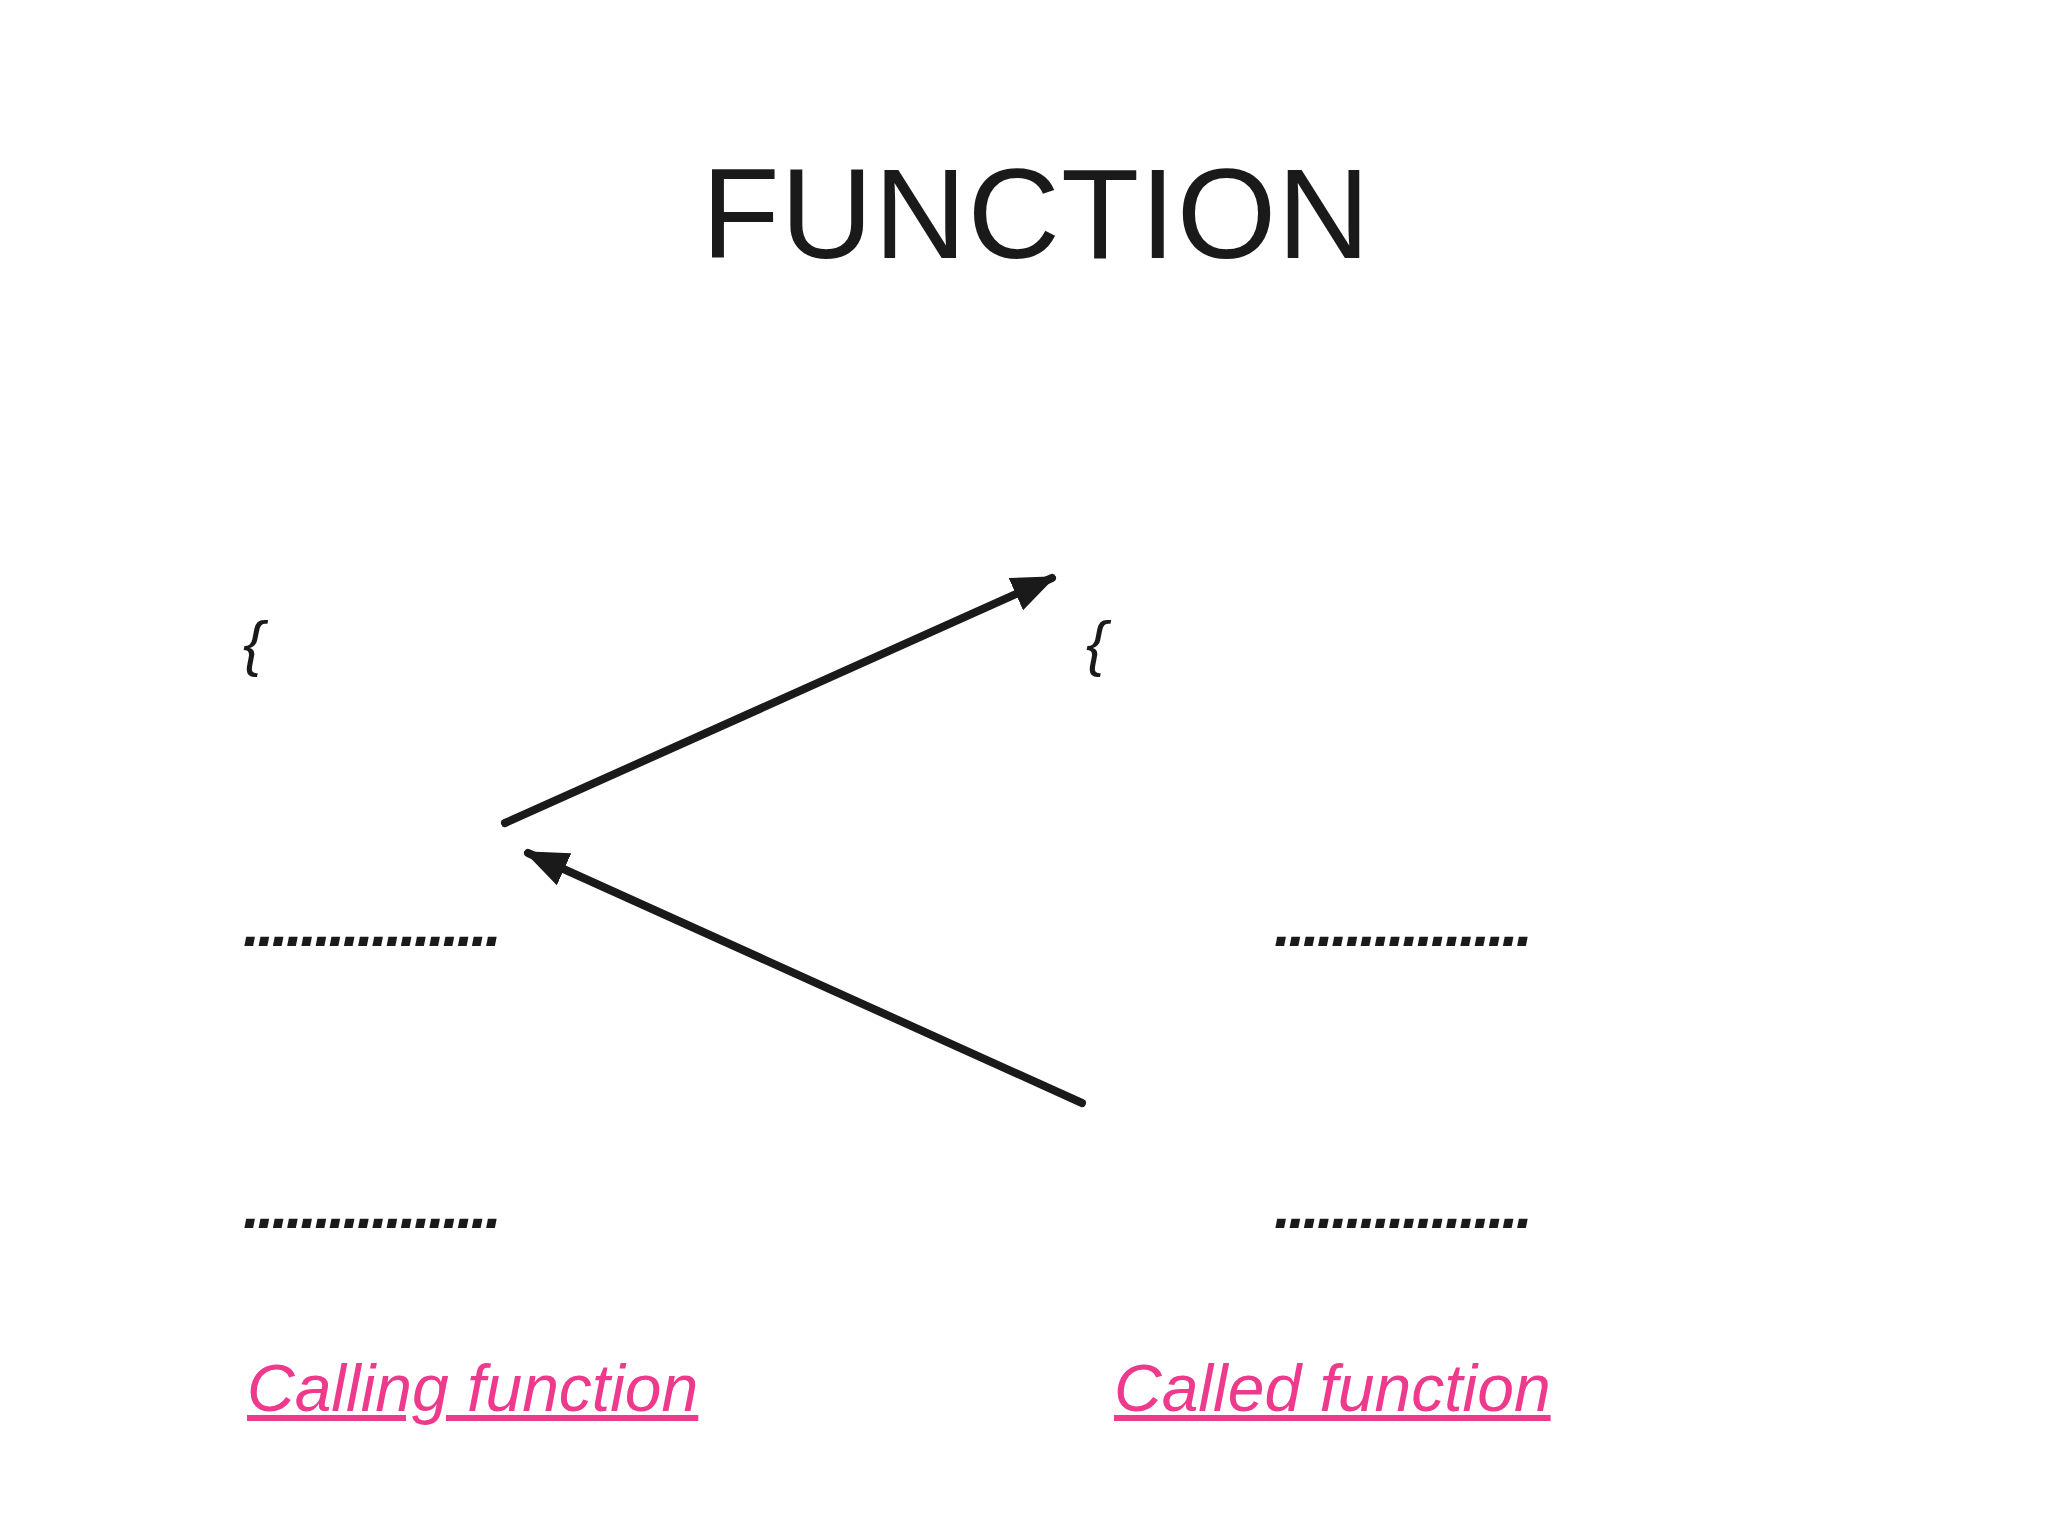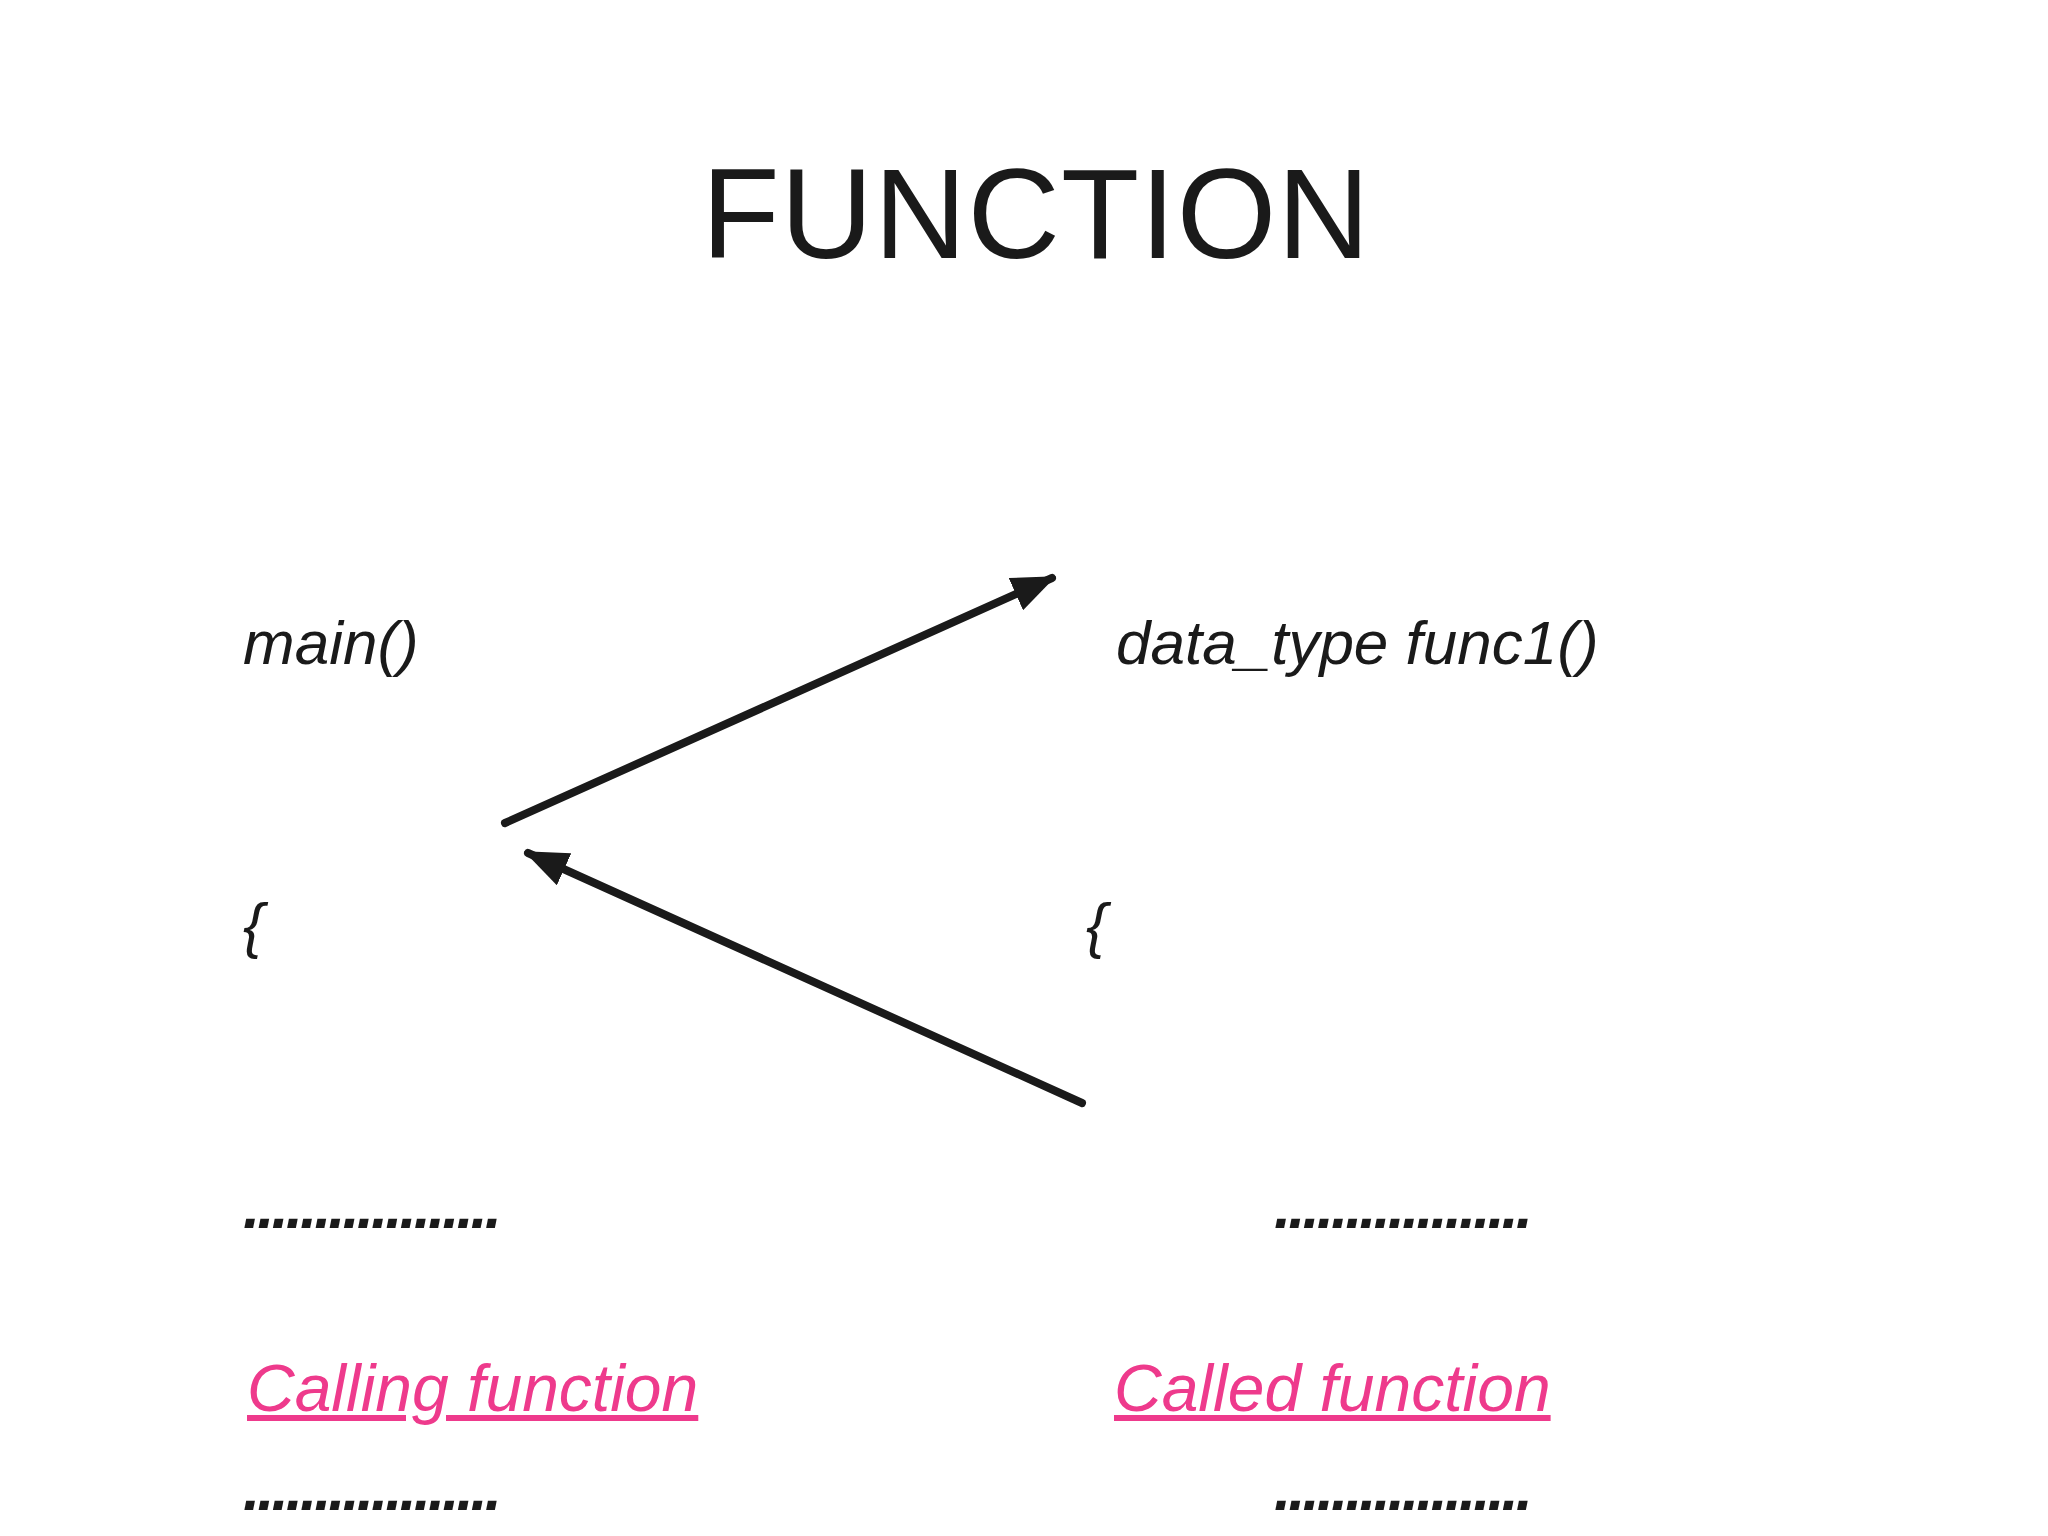--- a/index.html
+++ b/index.html
@@ -72,32 +72,30 @@
   .label-called{left:1114px;}
 </style>
 </head>
 <body>
 
 <div class="slide">
 
   <h1 class="title">FUNCTION</h1>
 
   <section class="code code-calling">
-    <div class="line">main()</div>
     <div class="line">{</div>
     <div class="line dots">..................</div>
     <div class="line dots">..................</div>
     
     
     
     
   </section>
 
   <section class="code code-called">
-    <div class="line title-line">data_type func1()</div>
     <div class="line">{</div>
     <div class="line dots">..................</div>
     <div class="line dots">..................</div>
     
     
     
     
   </section>
 
   <svg class="arrows" viewBox="0 0 2048 1536" xmlns="http://www.w3.org/2000/svg">

